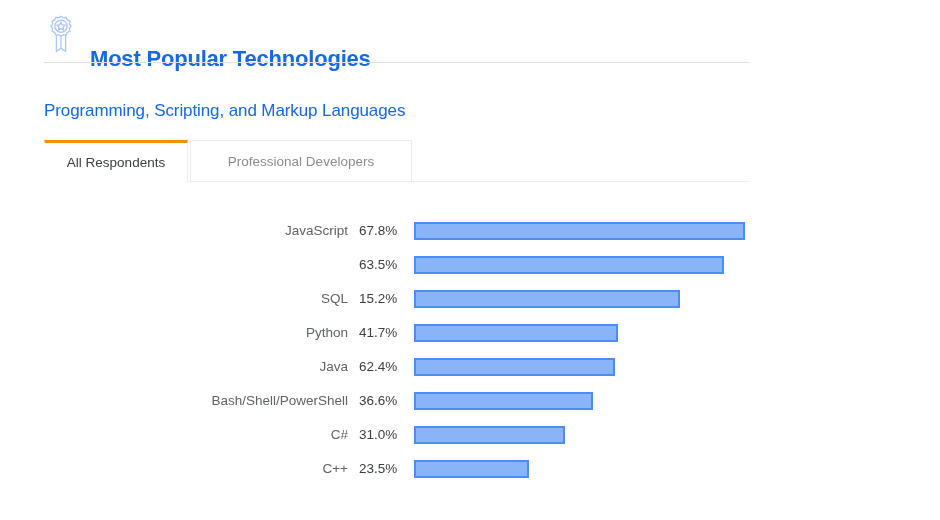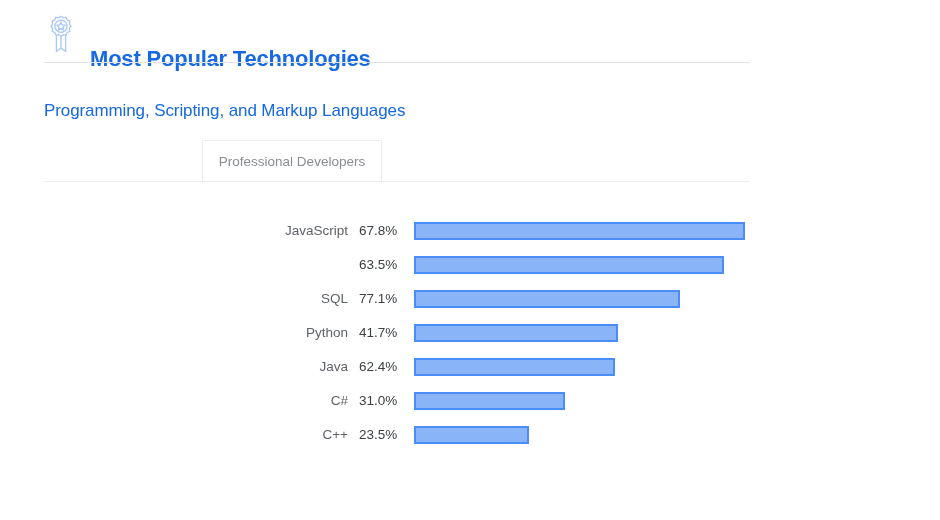--- a/index.html
+++ b/index.html
@@ -93,22 +93,22 @@
   .tab.active {
     left: 0;
     width: 144px;
     border-top: 3px solid #f29111;
     border-left: 1px solid #ffffff;
     border-right: 1px solid #ececec;
     color: #3c4043;
   }
 
   .tab.inactive {
-    left: 158px;
-    width: 180px;
+    left: 146px;
+    width: 222px;
     border-top: 1px solid #ececec;
     border-left: 1px solid #ececec;
     border-right: 1px solid #ececec;
     border-bottom: 1px solid #ececec;
     color: #8a8d91;
   }
 
   
   .chart {
     position: absolute;
@@ -173,20 +173,23 @@
     <path d="M17 22.6 v12.6"></path>
   </svg>
   <div class="page-title">Most Popular Technologies</div>
 </div>
 
 <div class="header-divider"></div>
 
 <div class="section-title">Programming, Scripting, and Markup Languages</div>
 
 <div class="tabs-bar">
+  <div class="tab active">
+    <span>All Respondents</span>
+  </div>
   <div class="tab inactive">
     <span>Professional Developers</span>
   </div>
 </div>
 
 <div class="chart" id="chart">
     <div class="bar-row">
       <div class="bar-label">JavaScript</div>
       <div class="bar-value">67.8%</div>
       <div class="bar-track">
@@ -194,40 +197,47 @@
       </div>
     </div>
     <div class="bar-row">
       <div class="bar-value">63.5%</div>
       <div class="bar-track">
         <div class="bar-fill" style="width: 310px; background: rgb(138, 180, 248); border-color: rgb(75, 141, 248);"></div>
       </div>
     </div>
     <div class="bar-row">
       <div class="bar-label">SQL</div>
-      <div class="bar-value">77.1%</div>
+      <div class="bar-value">15.2%</div>
       <div class="bar-track">
         <div class="bar-fill" style="width: 265.6px; background: rgb(138, 180, 248); border-color: rgb(75, 141, 248);"></div>
       </div>
     </div>
     <div class="bar-row">
       <div class="bar-label">Python</div>
       <div class="bar-value">41.7%</div>
       <div class="bar-track">
         <div class="bar-fill" style="width: 203.6px; background: rgb(138, 180, 248); border-color: rgb(75, 141, 248);"></div>
       </div>
     </div>
     <div class="bar-row">
       <div class="bar-label">Java</div>
       <div class="bar-value">62.4%</div>
       <div class="bar-track">
         <div class="bar-fill" style="width: 200.7px; background: rgb(138, 180, 248); border-color: rgb(75, 141, 248);"></div>
       </div>
     </div>
     <div class="bar-row">
+      <div class="bar-label">Bash/Shell/PowerShell</div>
+      <div class="bar-value">36.6%</div>
+      <div class="bar-track">
+        <div class="bar-fill" style="width: 178.7px; background: rgb(138, 180, 248); border-color: rgb(75, 141, 248);"></div>
+      </div>
+    </div>
+    <div class="bar-row">
       <div class="bar-label">C#</div>
       <div class="bar-value">31.0%</div>
       <div class="bar-track">
         <div class="bar-fill" style="width: 151.3px; background: rgb(138, 180, 248); border-color: rgb(75, 141, 248);"></div>
       </div>
     </div>
     <div class="bar-row">
       <div class="bar-label">C++</div>
       <div class="bar-value">23.5%</div>
       <div class="bar-track">

